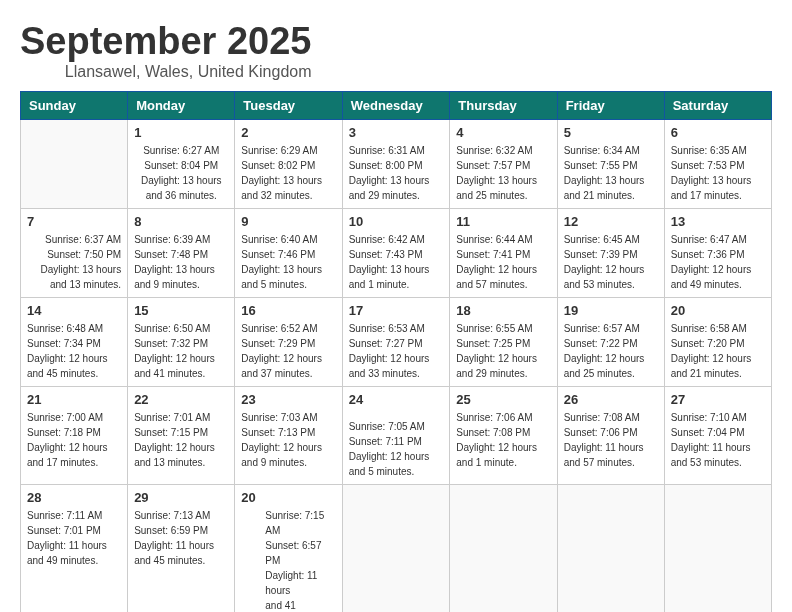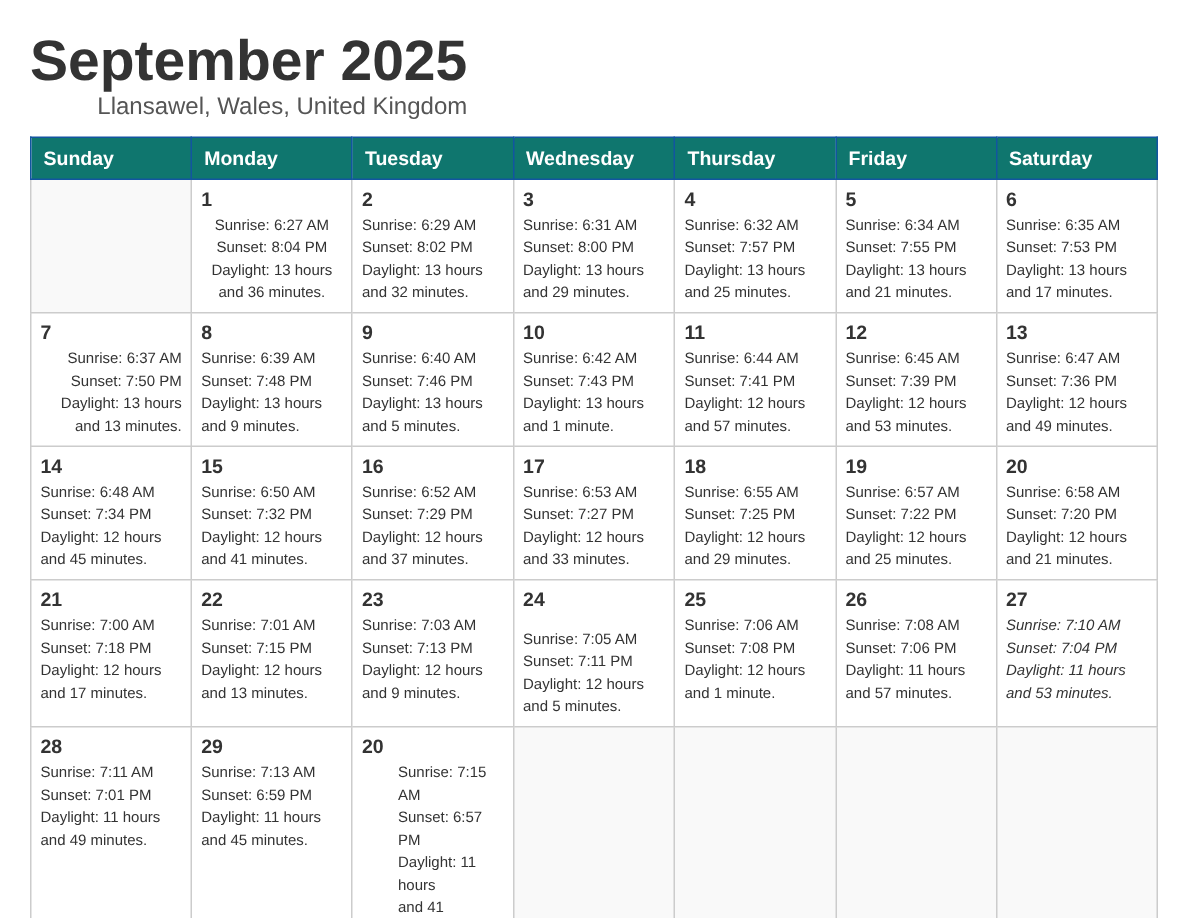--- a/index.html
+++ b/index.html
@@ -289,21 +289,21 @@
         </td>
         <td>
           <span class="day-number">26</span>
           <div class="day-info" style="white-space: pre-line;">Sunrise: 7:08 AM
 Sunset: 7:06 PM
 Daylight: 11 hours
 and 57 minutes.</div>
         </td>
         <td>
           <span class="day-number">27</span>
-          <div class="day-info" style="white-space: pre-line; font-style: italic;">Sunrise: 7:10 AM
+          <div class="day-info" style="white-space: pre-line;">Sunrise: 7:10 AM
 Sunset: 7:04 PM
 Daylight: 11 hours
 and 53 minutes.</div>
         </td>
       </tr>
       <tr>
         <td>
           <span class="day-number">28</span>
           <div class="day-info" style="white-space: pre-line;">Sunrise: 7:11 AM
 Sunset: 7:01 PM

